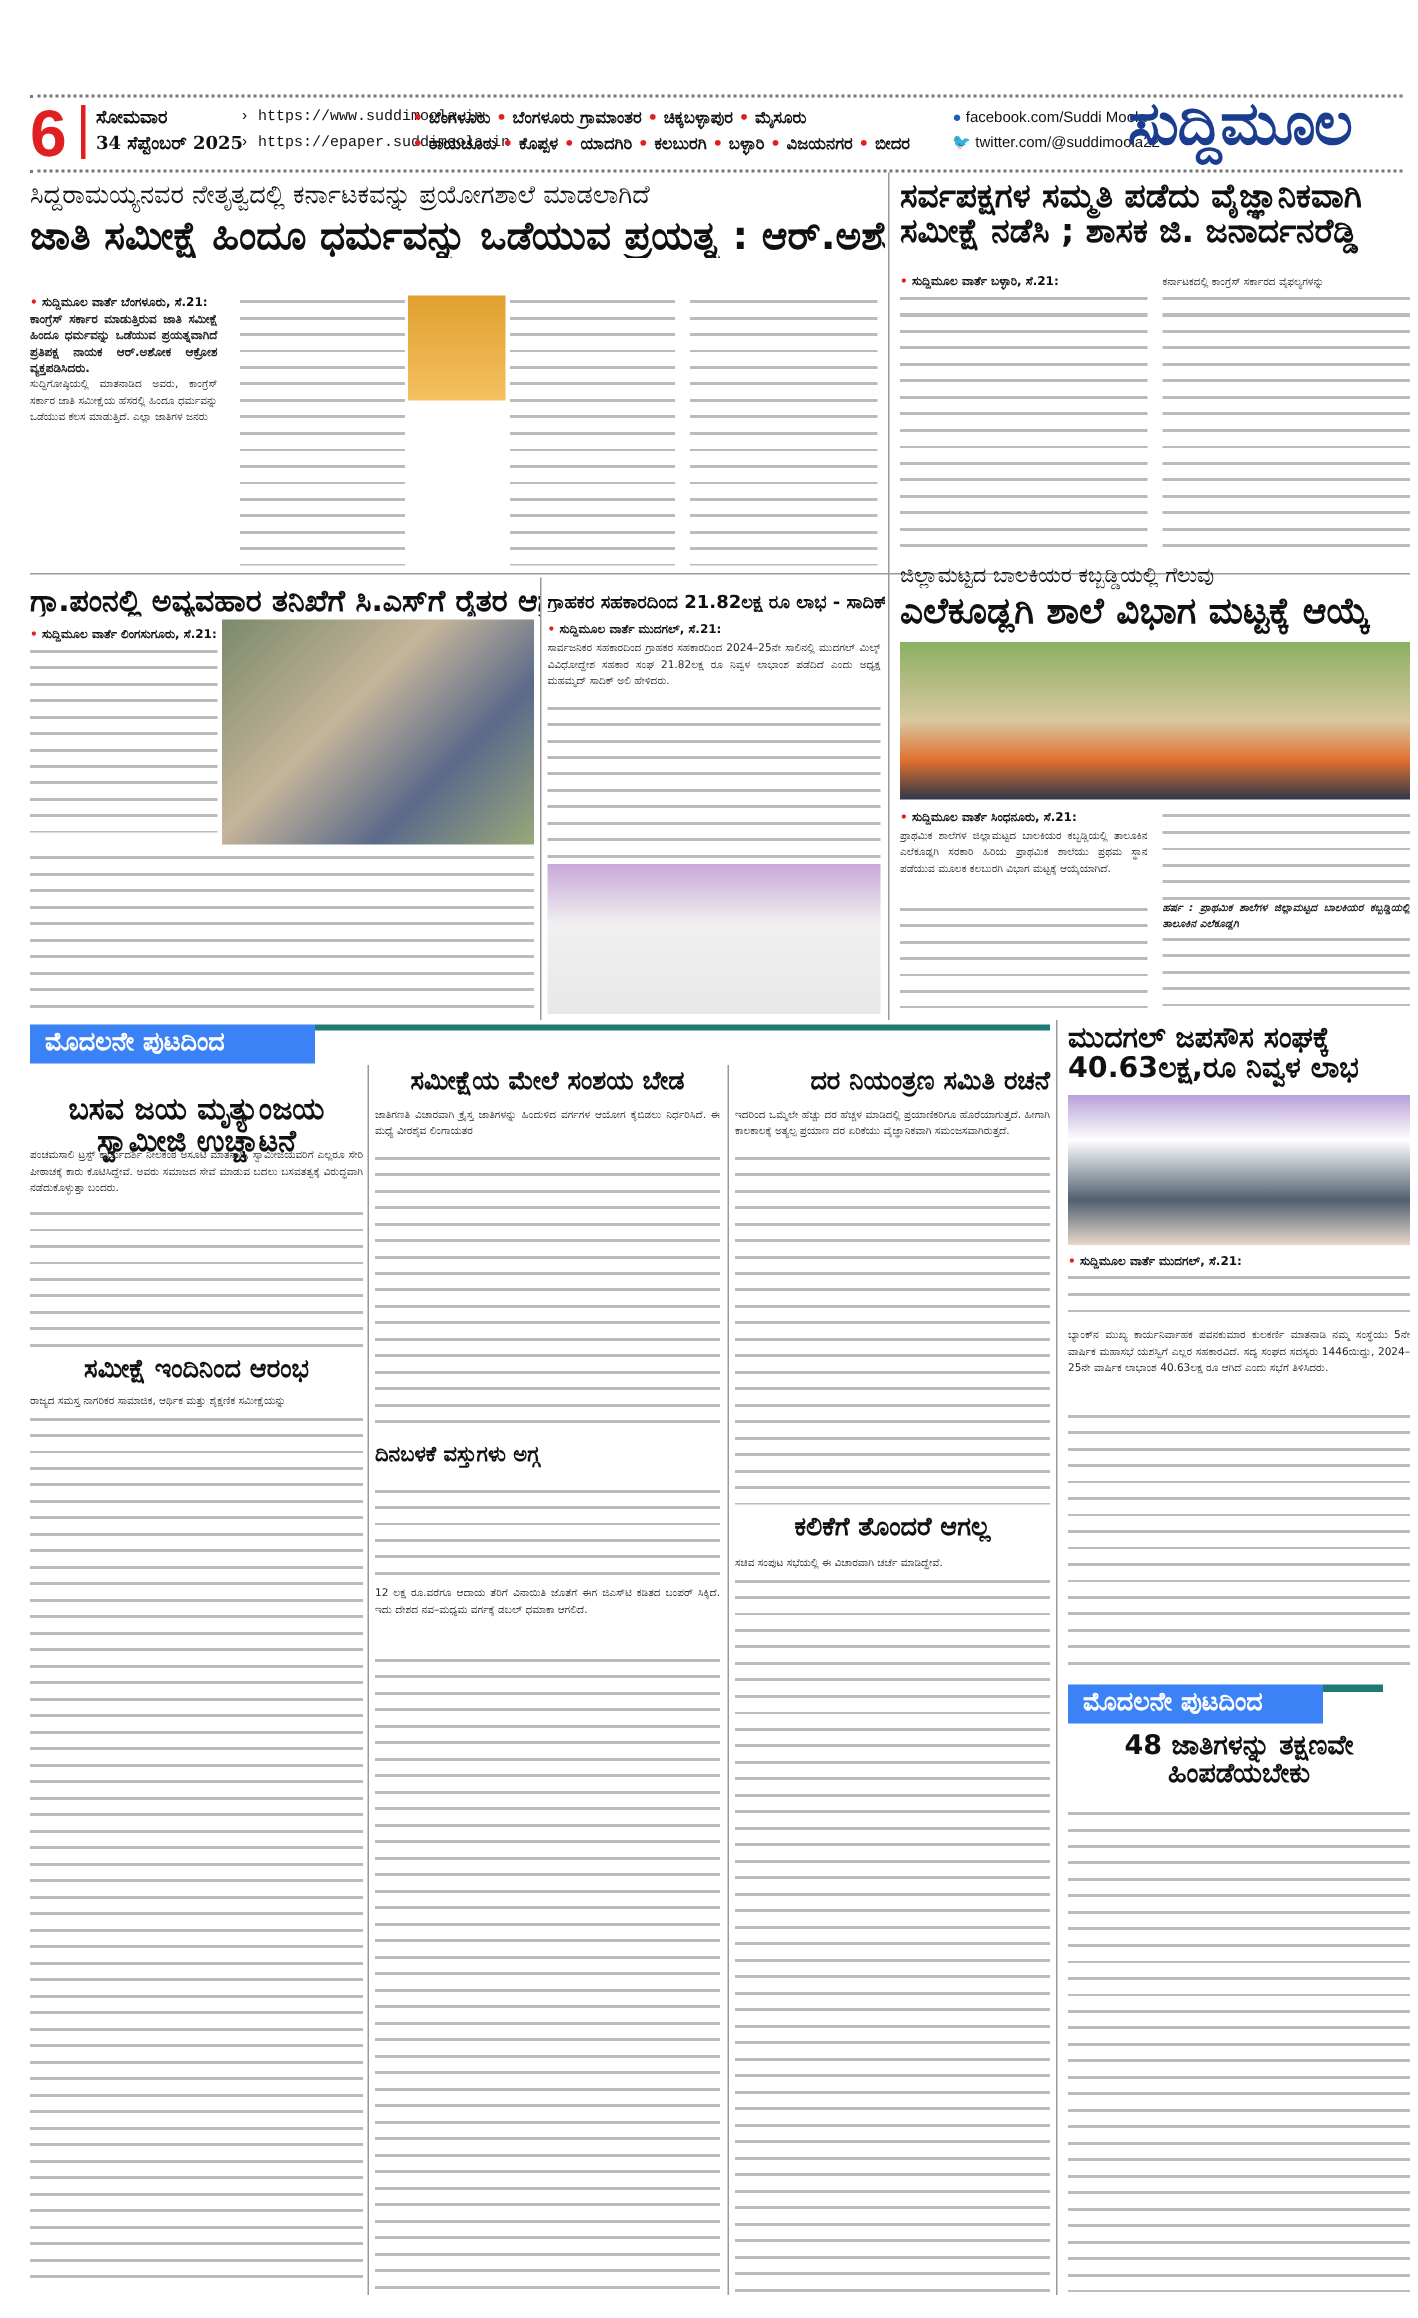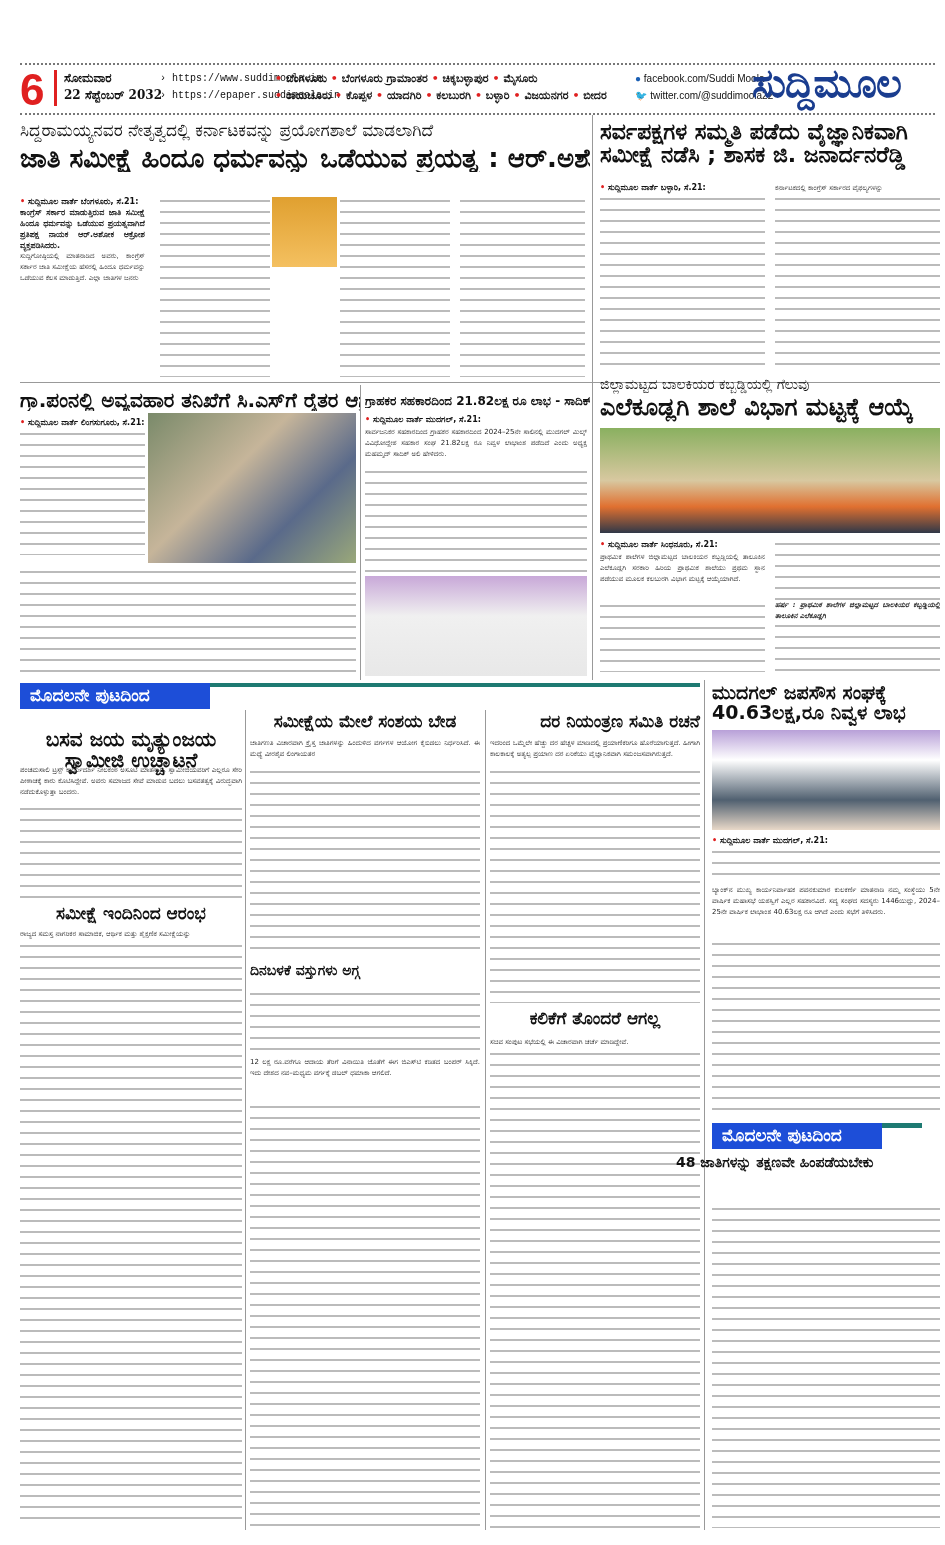--- a/index.html
+++ b/index.html
@@ -14,34 +14,34 @@
   .cities .dot { color: #e02020; }
   .social { left: 635px; top: 70px; font-size: 10px; line-height: 17px; font-family: "Liberation Sans", sans-serif; }
   .social .ic { color: #1a5fb4; }
   .logo { left: 752px; top: 60px; font-size: 40px; font-weight: bold; color: #1a3d8f; letter-spacing: -1px; }
   .hl { font-weight: bold; line-height: 1.05; }
   .body-txt { font-size: 7px; line-height: 11px; color: #222; text-align: justify; }
   .byline { font-size: 8px; font-weight: bold; }
   .byline .bul { color: #e02020; }
   .col { overflow: hidden; }
   .photo { background: linear-gradient(135deg, #7a8a6a, #c6b59a 40%, #5a6a8a 70%, #9aa87a); }
-  .band { background: #1d4ed8; color: #fff; font-weight: bold; }
+  .band { background: #3b82f6; color: #fff; font-weight: bold; }
   .vline { border-left: 1px solid #999; }
   .hline { border-top: 1px solid #999; }
   .lines { background: repeating-linear-gradient(#fff 0 3px, #bbb 3px 5px, #fff 5px 11px); }
 </style>
 </head>
 <body>
 
 <div class="abs dotline" style="left:20px;top:63px;width:915px;"></div>
 <div class="abs pgnum">6</div>
 <div class="abs vbar"></div>
 <div class="abs date">
   <div>ಸೋಮವಾರ</div>
-  <div>22 ಸೆಪ್ಟೆಂಬರ್ 2032</div>
+  <div>34 ಸೆಪ್ಟೆಂಬರ್ 2025</div>
 </div>
 <div class="abs urls">
   <div><span>›</span> <span>https://www.suddimoola.in</span></div>
   <div><span>›</span> <span>https://epaper.suddimoola.in</span></div>
 </div>
 <div class="abs cities">
   <div>
     <span class="dot">•</span> <span>ಬೆಂಗಳೂರು</span>
     <span class="dot">•</span> <span>ಬೆಂಗಳೂರು ಗ್ರಾಮಾಂತರ</span>
     <span class="dot">•</span> <span>ಚಿಕ್ಕಬಳ್ಳಾಪುರ</span>
@@ -137,14 +137,14 @@
 <div class="abs vline" style="left:704px;top:680px;height:850px;"></div>
 <div class="abs hl" style="left:712px;top:683px;width:228px;font-size:19px;">ಮುದಗಲ್ ಜಪಸೌಸ ಸಂಘಕ್ಕೆ 40.63ಲಕ್ಷ,ರೂ ನಿವ್ವಳ ಲಾಭ</div>
 <div class="abs photo" style="left:712px;top:730px;width:228px;height:100px;background:linear-gradient(#b8a0d8,#fff 30%,#506070 70%,#e8d8c8);"></div>
 <div class="abs byline" style="left:712px;top:836px;"><span class="bul">•</span> <span>ಸುದ್ದಿಮೂಲ ವಾರ್ತೆ ಮುದಗಲ್, ಸೆ.21:</span></div>
 <div class="abs lines" style="left:712px;top:848px;width:228px;height:35px;"></div>
 <div class="abs body-txt col" style="left:712px;top:885px;width:228px;height:55px;">ಬ್ಯಾಂಕ್‌ನ ಮುಖ್ಯ ಕಾರ್ಯನಿರ್ವಾಹಕ ಪವನಕುಮಾರ ಕುಲಕರ್ಣಿ ಮಾತನಾಡಿ ನಮ್ಮ ಸಂಸ್ಥೆಯು 5ನೇ ವಾರ್ಷಿಕ ಮಹಾಸಭೆ ಯಶಸ್ವಿಗೆ ಎಲ್ಲರ ಸಹಕಾರವಿದೆ. ಸದ್ಯ ಸಂಘದ ಸದಸ್ಯರು 1446ಯಿದ್ದು, 2024–25ನೇ ವಾರ್ಷಿಕ ಲಾಭಾಂಶ 40.63ಲಕ್ಷ ರೂ ಆಗಿದೆ ಎಂದು ಸಭೆಗೆ ತಿಳಿಸಿದರು.</div>
 <div class="abs lines" style="left:712px;top:940px;width:228px;height:175px;"></div>
 
 <div class="abs band" style="left:712px;top:1123px;width:170px;height:26px;font-size:17px;padding:2px 10px;">ಮೊದಲನೇ ಪುಟದಿಂದ</div>
 <div class="abs" style="left:882px;top:1123px;width:40px;height:5px;background:#1e7a72;"></div>
-<div class="abs hl" style="left:676px;top:1155px;width:228px;font-size:14px;">48 ಜಾತಿಗಳನ್ನು ತಕ್ಷಣವೇ ಹಿಂಪಡೆಯಬೇಕು</div>
+<div class="abs hl" style="left:712px;top:1155px;width:228px;font-size:18px;text-align:center;">48 ಜಾತಿಗಳನ್ನು ತಕ್ಷಣವೇ ಹಿಂಪಡೆಯಬೇಕು</div>
 <div class="abs lines" style="left:712px;top:1205px;width:228px;height:323px;"></div>
 
 </body></html>

